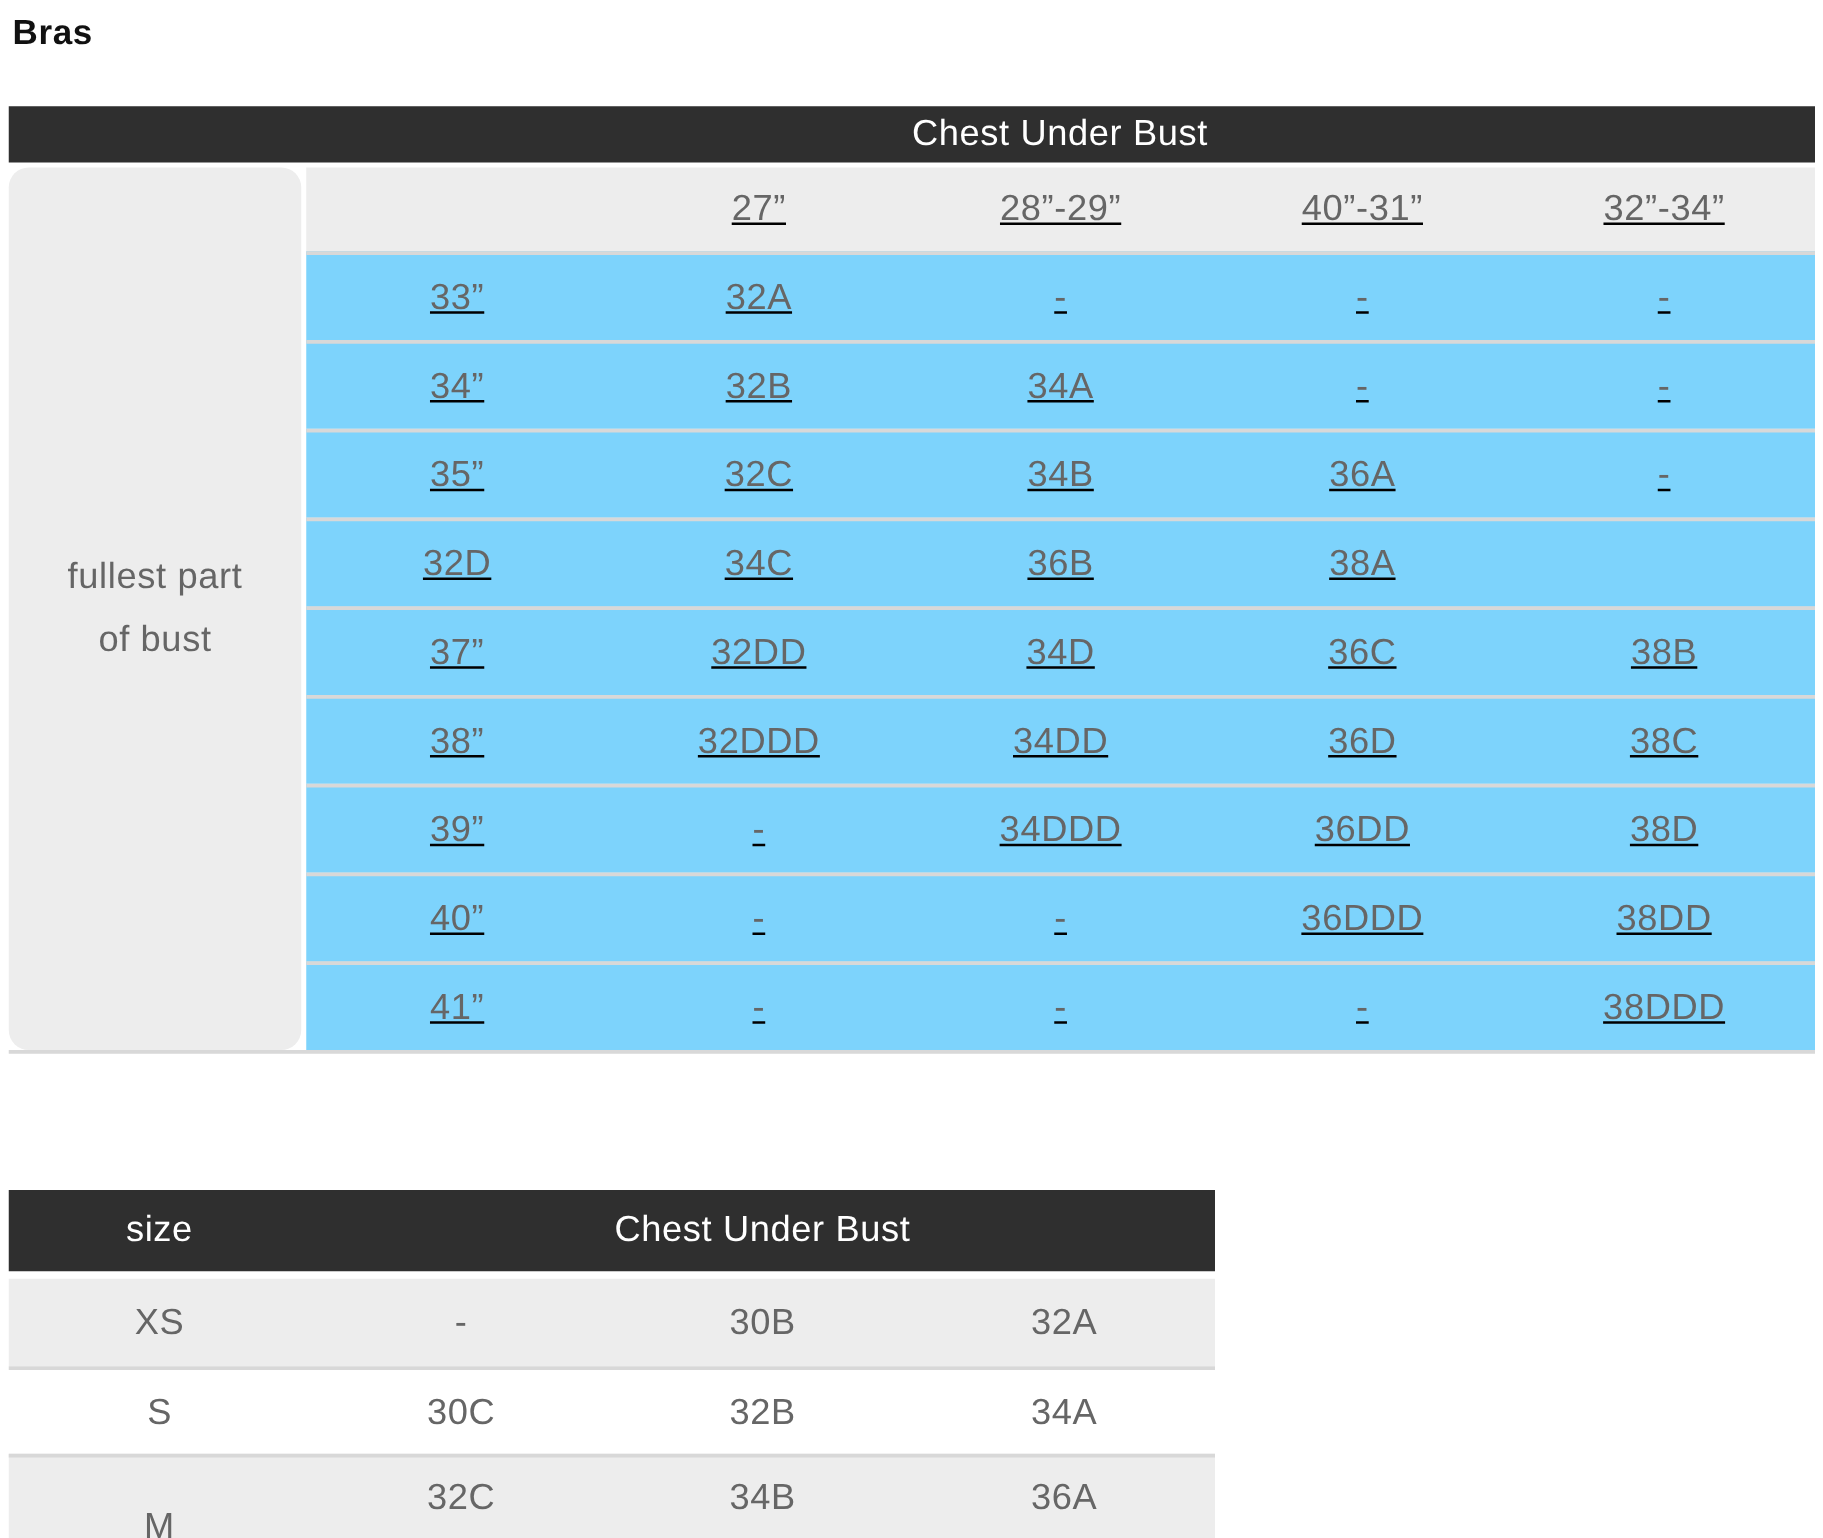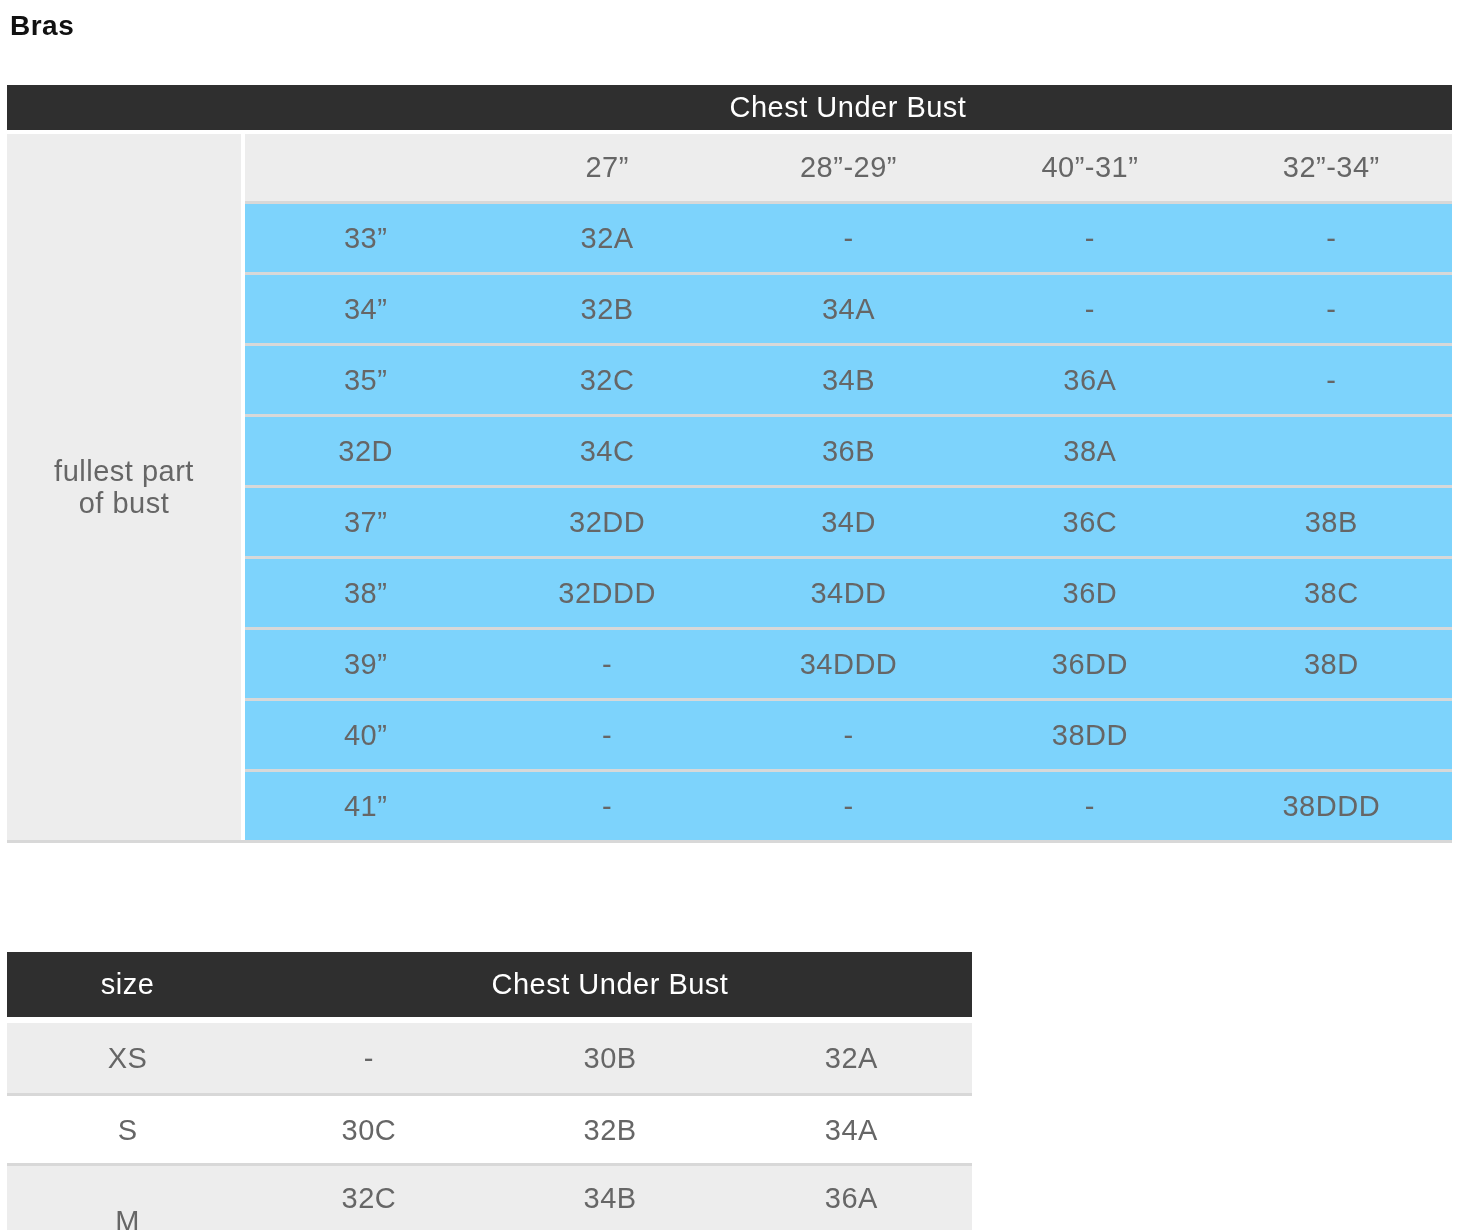--- a/index.html
+++ b/index.html
@@ -55,25 +55,26 @@
   .t1-side {
     width: 234px;
     margin-right: 4px;
     background: var(--shade-bg, #ededed);
     display: flex;
     align-items: center;
     justify-content: center;
     text-align: center;
     color: var(--cell-text, #666666);
     font-size: 29px;
-    line-height: 32px;
+    line-height: 51px;
     white-space: pre-line;
     letter-spacing: 0.5px;
-  }
-  .t1-main { flex: 1; }
+    border-radius: 16px;
+  }
+  .t1-main { flex: 1; text-decoration: underline; }
   .t1-colhead {
     height: 67px;
     background: var(--shade-bg, #ededed);
     display: grid;
     grid-template-columns: repeat(5, 1fr);
   }
   .t1-colhead > div,
   .t1-row > div {
     display: flex;
     align-items: center;
@@ -209,20 +210,21 @@
           <div>39”</div>
           <div>-</div>
           <div>34DDD</div>
           <div>36DD</div>
           <div>38D</div>
         </div>
         <div class="t1-row">
           <div>40”</div>
           <div>-</div>
           <div>-</div>
+          <div>36DDD</div>
           <div>38DD</div>
         </div>
         <div class="t1-row">
           <div>41”</div>
           <div>-</div>
           <div>-</div>
           <div>-</div>
           <div>38DDD</div>
         </div>
       </div>

